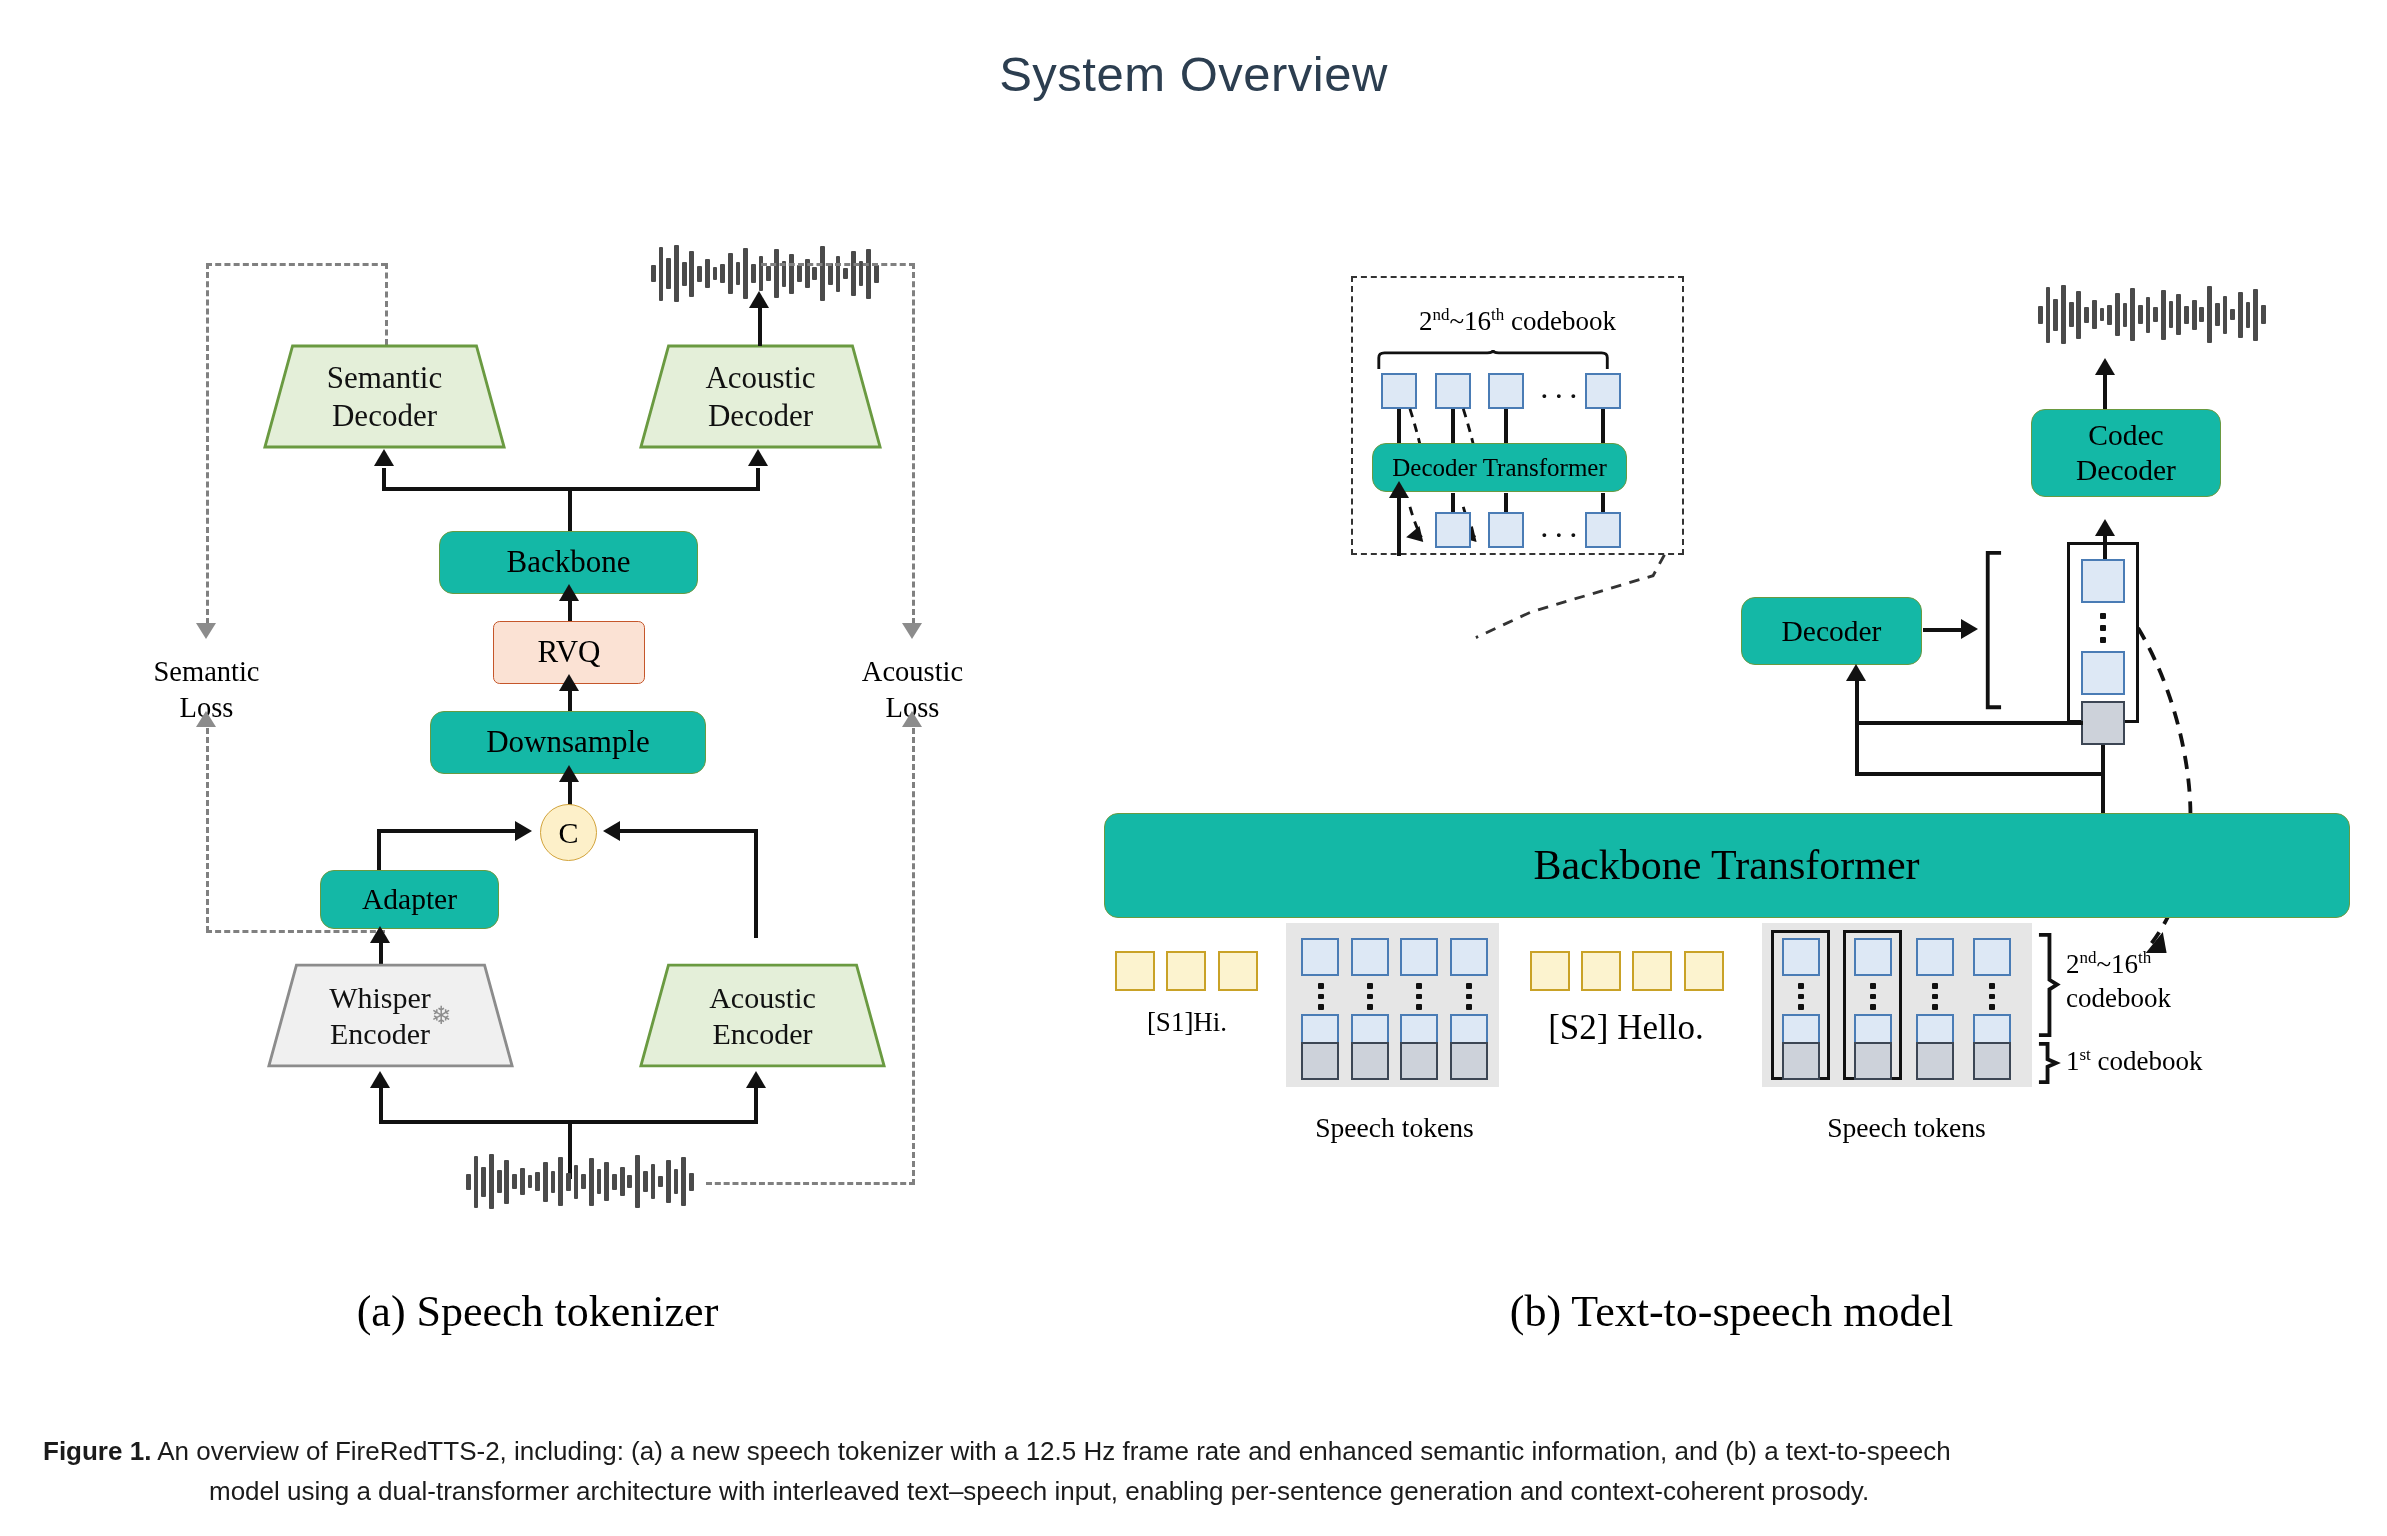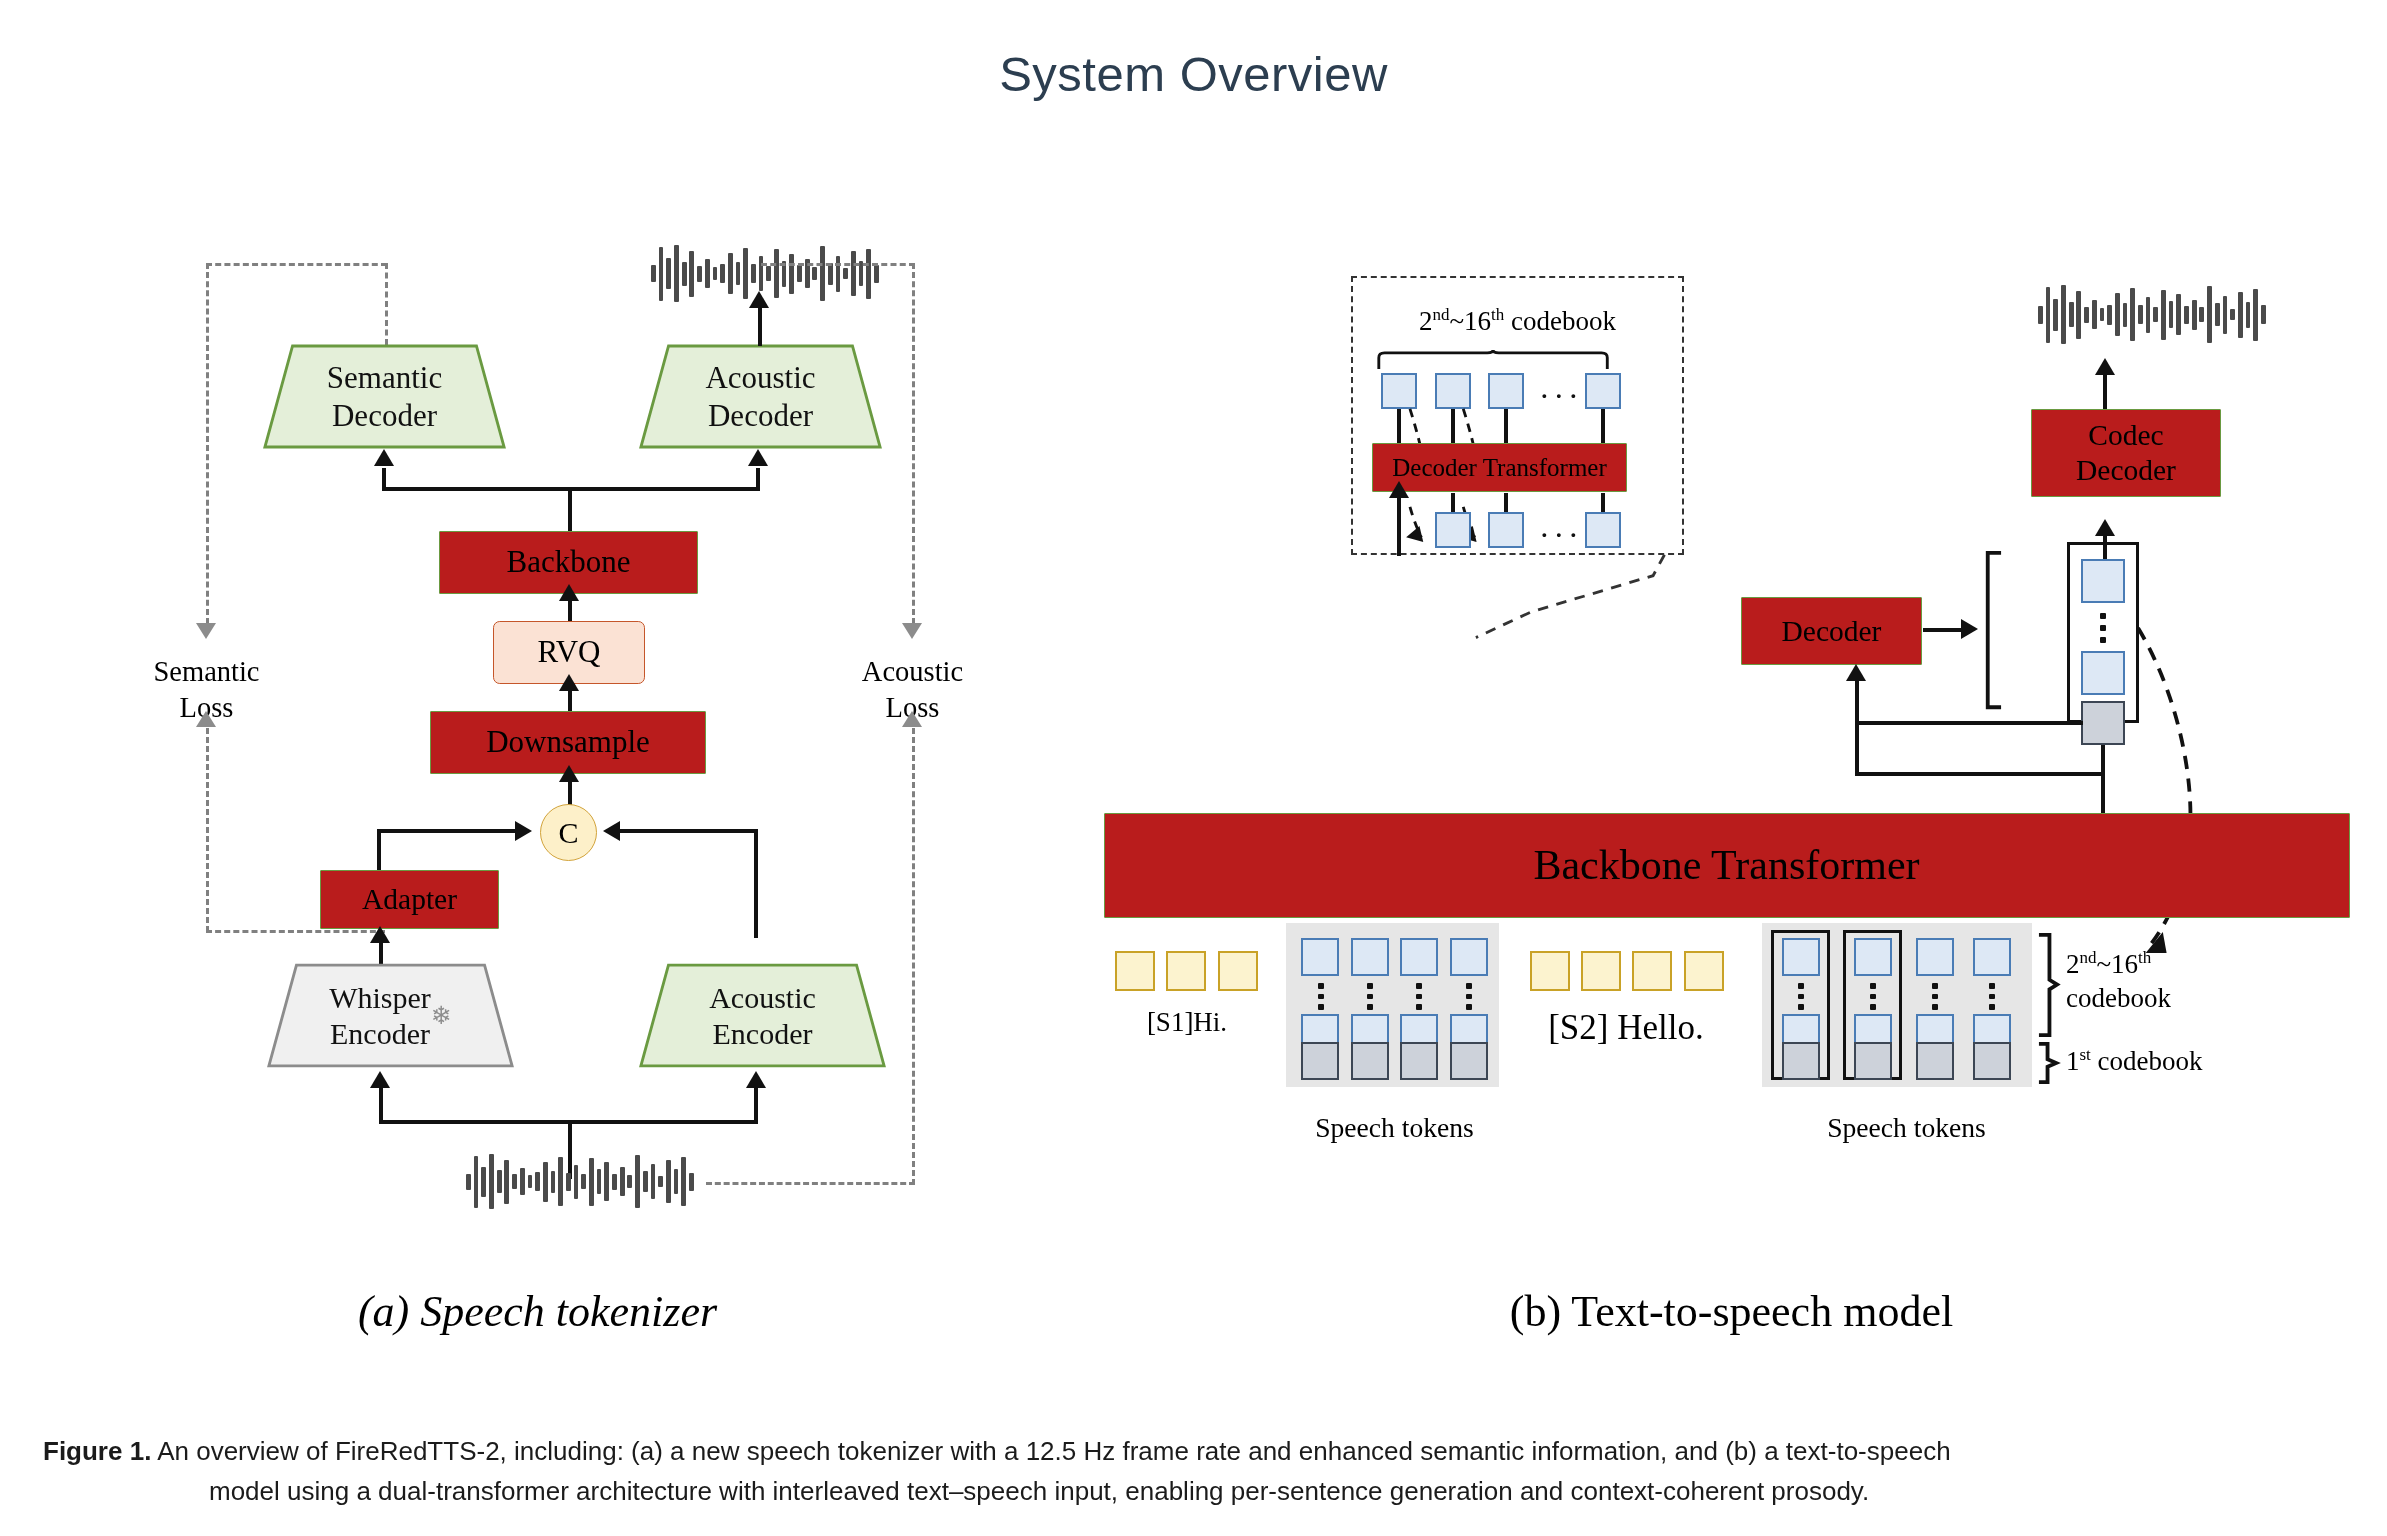--- a/index.html
+++ b/index.html
@@ -18,21 +18,21 @@
   #panel-a{left:0;width:1075px;height:1379px;}
   #panel-b{left:1075px;width:1313px;height:1379px;}
 
   .pcap{position:absolute;width:100%;text-align:center;
         font-size:44px;font-family:"Liberation Serif",serif;color:#000;}
 
   
   .node{position:absolute;box-sizing:border-box;display:flex;
         align-items:center;justify-content:center;text-align:center;
         line-height:1.18;}
-  .green{background:#b91c1c;border:1.9px solid #6a9a41;border-radius:1px;color:#000;}
+  .green{background:#14b8a6;border:1.9px solid #6a9a41;border-radius:14px;color:#000;}
   .orange{background:#fbe2d4;border:1.9px solid #c5562a;border-radius:6.7px;color:#000;}
 
   
   .trapwrap{position:absolute;}
   .trapwrap .lbl{position:absolute;left:0;top:0;width:100%;height:100%;
      display:flex;align-items:center;justify-content:center;text-align:center;
      line-height:1.2;}
 
   
   .ln{position:absolute;background:#111;}
@@ -250,21 +250,21 @@
       <i style="height: 53px;"></i>
       <i style="height: 21px;"></i>
       <i style="height: 35px;"></i>
       <i style="height: 11.4px;"></i>
       <i style="height: 43px;"></i>
       <i style="height: 25px;"></i>
       <i style="height: 49px;"></i>
       <i style="height: 18px;"></i>
     </div>
 
-  <div class="pcap" style="top:1286px;left:0;font-style:italic;">(a) Speech tokenizer</div>
+  <div class="pcap" style="top:1286px;left:0;">(a) Speech tokenizer</div>
 </div>
 
 <div class="panel" id="panel-b">
 
   <div class="dashbox" style="left:276px;top:276px;width:333px;height:279px;"></div>
 
   <div class="flab" style="left:281px;top:304px;width:323px;font-size:27px;">
     2<sup style="font-size:17px;">nd</sup>~16<sup style="font-size:17px;">th</sup> codebook
   </div>
 

